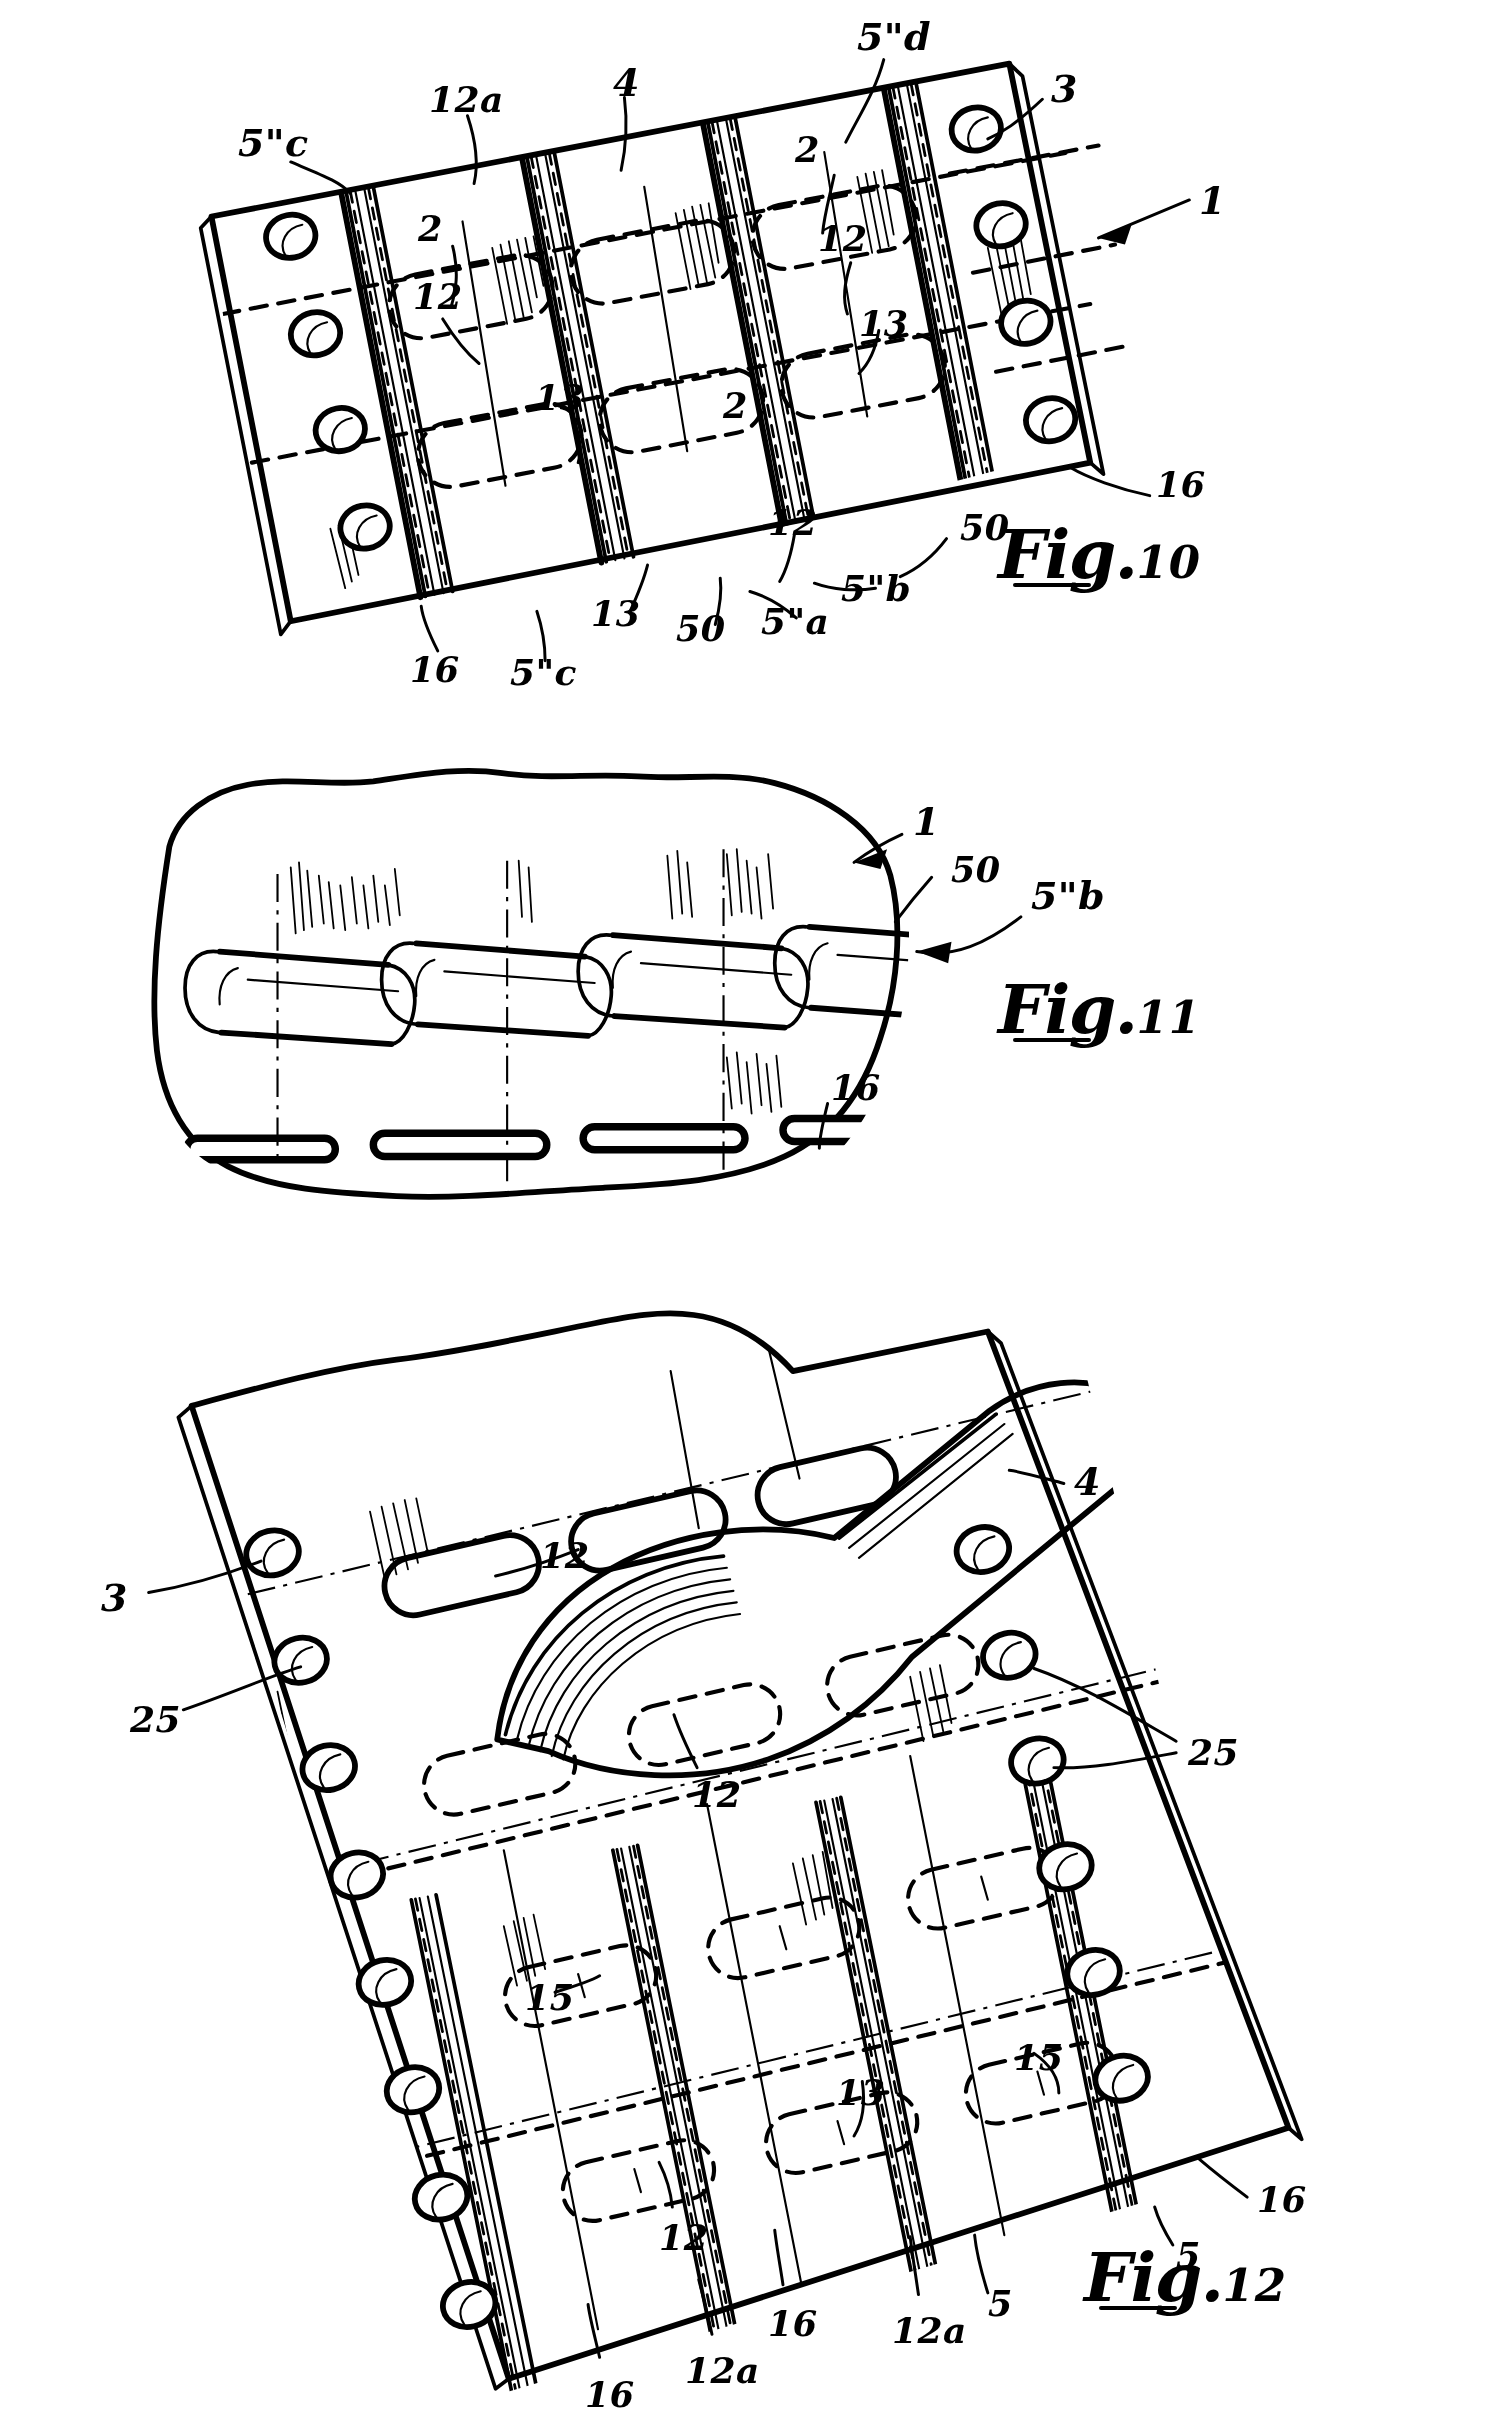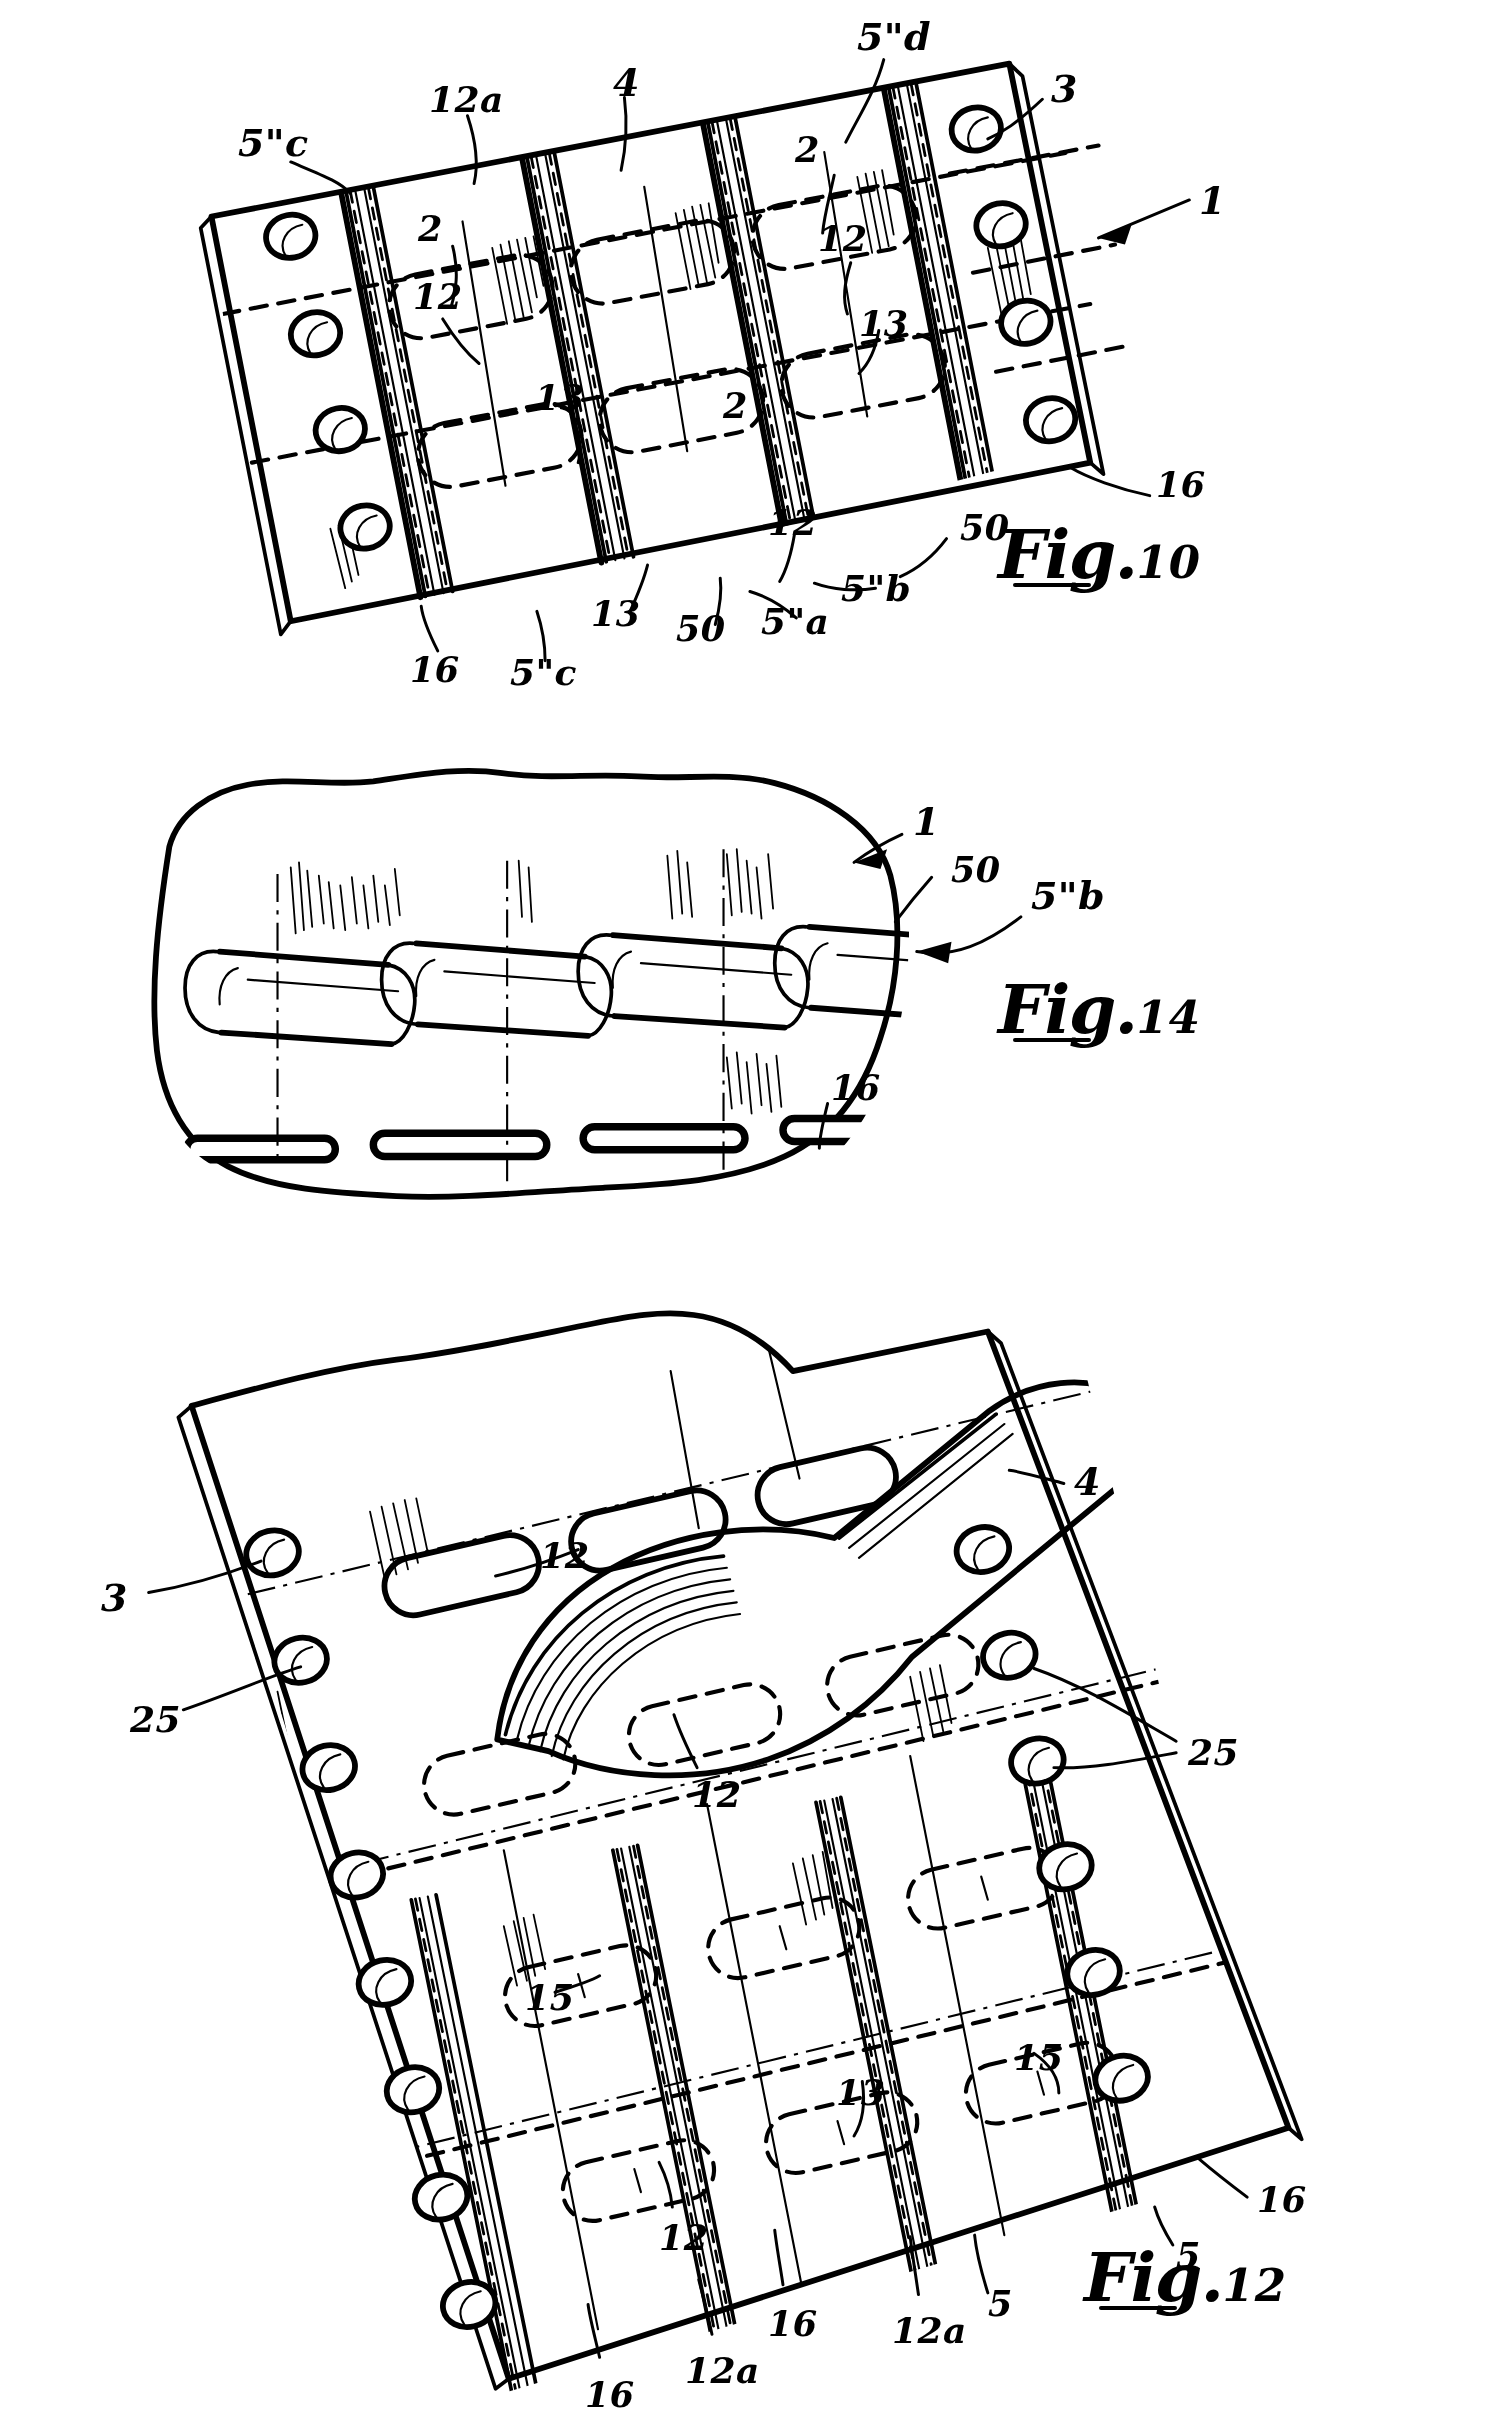--- a/index.html
+++ b/index.html
@@ -603,21 +603,21 @@
     <div class="num" style="left:768px;  top:2306px; font-size:35px;">16</div>
     <div class="num" style="left:685px;  top:2352px; font-size:36px;">12a</div>
     <div class="num" style="left:585px;  top:2377px; font-size:35px;">16</div>
   </div>
 
   <div class="figlabel" style="left:998px; top:520px;">
     <span class="fg">Fig.</span><span class="fn">10</span>
     <span class="underline" style="width:78px;"></span>
   </div>
   <div class="figlabel" style="left:998px; top:975px;">
-    <span class="fg">Fig.</span><span class="fn">14</span>
+    <span class="fg">Fig.</span><span class="fn">11</span>
     <span class="underline" style="width:78px;"></span>
   </div>
   <div class="figlabel" style="left:1084px; top:2243px;">
     <span class="fg">Fig.</span><span class="fn">12</span>
     <span class="underline" style="width:78px;"></span>
   </div>
 
 </div>
 
 

